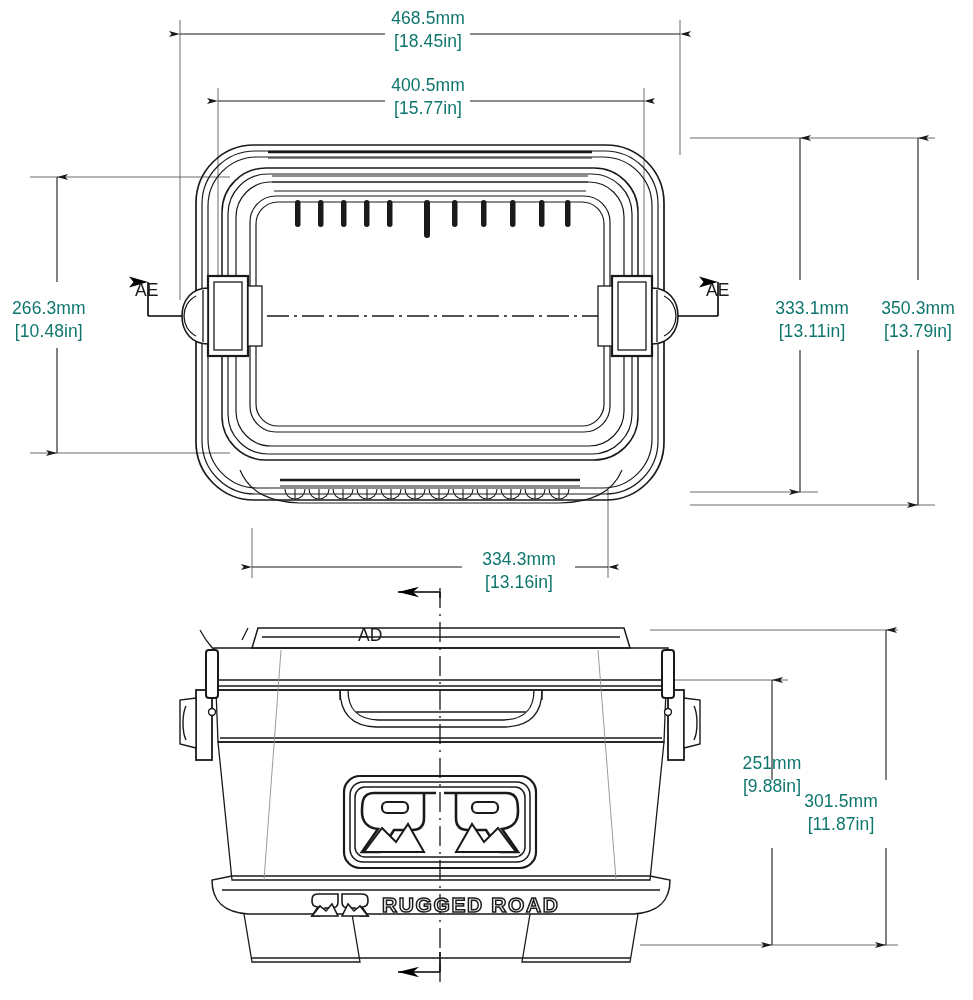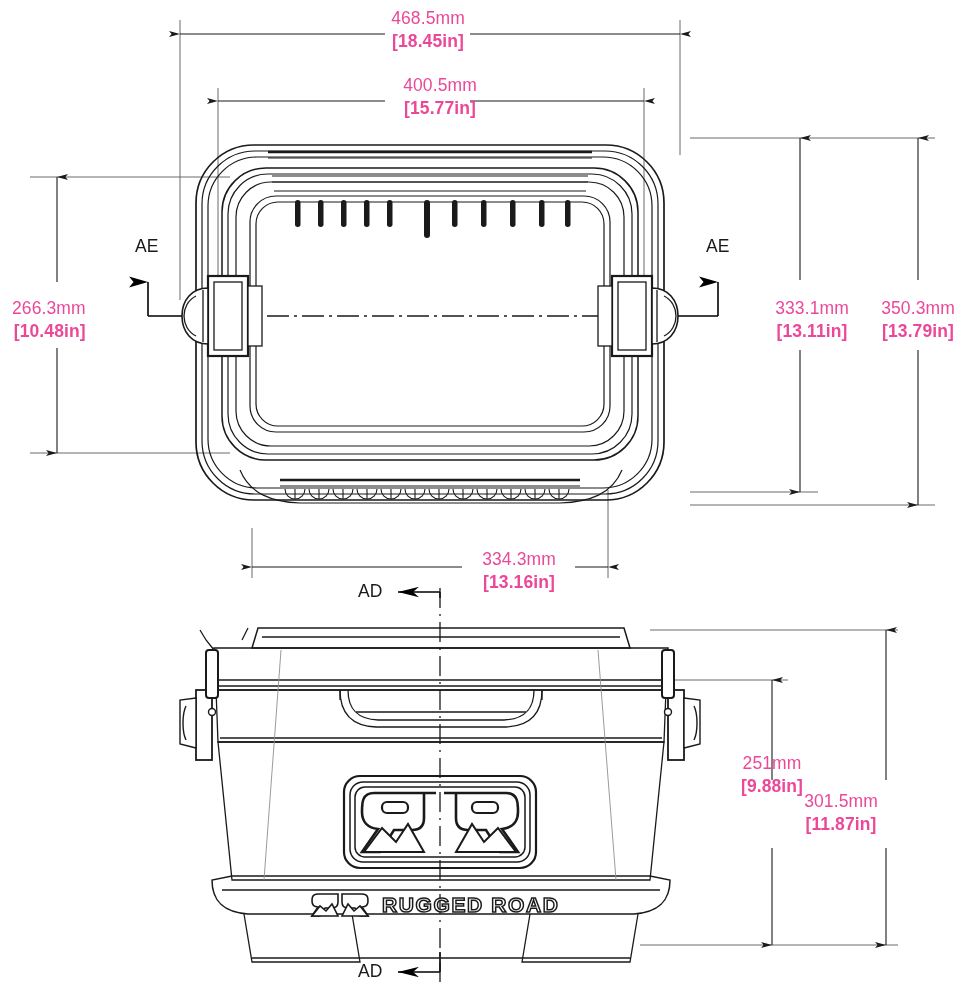--- a/index.html
+++ b/index.html
@@ -19,34 +19,35 @@
     position: absolute;
     left: 0;
     top: 0;
     width: 973px;
     height: 1000px;
   }
   .dimtext {
     position: absolute;
     font-family: "Liberation Sans", sans-serif;
     font-size: 17.5px;
-    color: #ec4899;
+    color: #0f766e;
     white-space: nowrap;
     line-height: 1.32;
     letter-spacing: 0.1px;
   }
-  .dimtext .l2 { display: block; font-weight: bold; }
+  .dimtext .l2 { display: block; }
   .dim-center { text-align: center; transform: translateX(-50%); }
-  .dim-left   { text-align: right; }
+  .dim-left   { text-align: center; }
   .marklabel {
     position: absolute;
     font-family: "Liberation Sans", sans-serif;
     font-size: 17.5px;
     color: #1a1a1a;
     white-space: nowrap;
+    margin-top: 44px;
   }
 </style>
 </head>
 <body>
 
 <div id="sheet">
 
   <svg class="drawing" viewBox="0 0 973 1000">
     <defs>
       <marker id="arrIn" markerWidth="12" markerHeight="8" refX="11" refY="4" orient="auto" markerUnits="userSpaceOnUse">
@@ -348,21 +349,21 @@
       <line x1="281" y1="650" x2="264" y2="880"></line>
       <line x1="598" y1="650" x2="616" y2="880"></line>
     </g>
   </svg>
 
   <div class="dimtext dim-center" style="left:428px; top:7px;">
     <span>468.5mm</span>
     <span class="l2">[18.45in]</span>
   </div>
 
-  <div class="dimtext dim-center" style="left:440px; top:74px;">
+  <div class="dimtext dim-center" style="left:428px; top:74px;">
     <span>400.5mm</span>
     <span class="l2">[15.77in]</span>
   </div>
 
   <div class="dimtext dim-left" style="left:12px; top:297px;">
     <span>266.3mm</span>
     <span class="l2">[10.48in]</span>
   </div>
 
   <div class="dimtext dim-center" style="left:800px; top:297px;margin-left:12px;">

